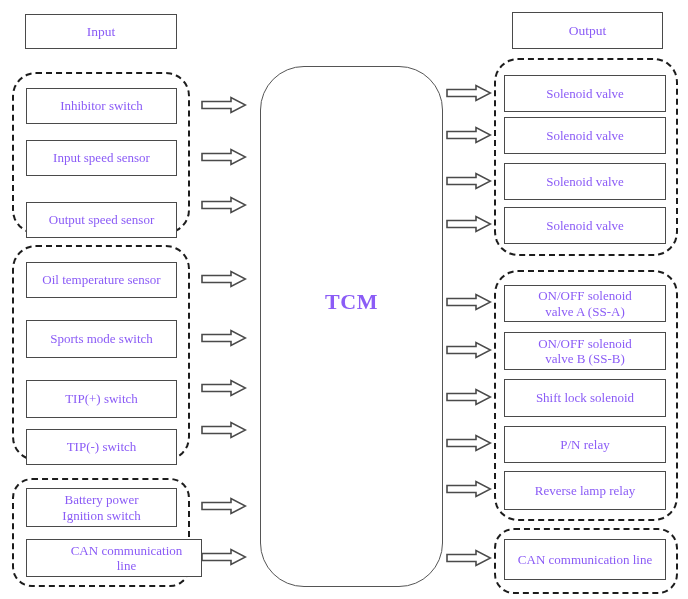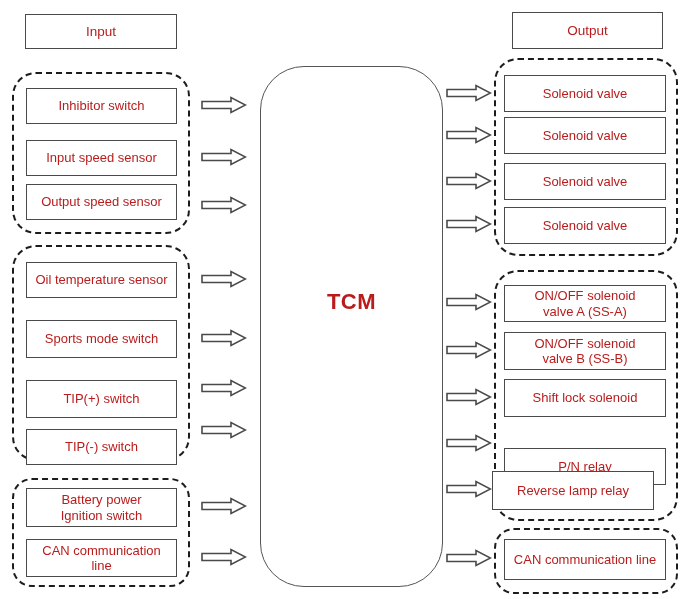--- a/index.html
+++ b/index.html
@@ -1,18 +1,18 @@
 <!DOCTYPE html>
 <html><head>
 <meta charset="utf-8">
 <style>
   html,body { margin:0; padding:0; background:#ffffff; }
   .canvas {
     position:relative; width:688px; height:599px; background:#ffffff;
-    font-family:Liberation Sans, sans-serif; color:#b91c1c;
+    font-family:Liberation Serif, serif; color:#8b5cf6;
     overflow:hidden;
   }
   .hdr {
     position:absolute; border:1.4px solid #4a4a4a; background:#fff;
     display:flex; align-items:center; justify-content:center;
     font-size:13.5px;
   }
   .box {
     position:absolute; border:1.4px solid #4a4a4a; background:#fff;
     display:flex; align-items:center; justify-content:center;
@@ -46,45 +46,45 @@
   <div class="tcm">
     <div class="tcm-label">TCM</div>
   </div>
 
   <div class="grp" style="left:12px; top:72px;  width:174px; height:158px;"></div>
   <div class="grp" style="left:12px; top:245px; width:174px; height:212px;"></div>
   <div class="grp small" style="left:12px; top:478px; width:174px; height:105px;"></div>
 
   <div class="box" style="left:26px; top:88px;  width:149px; height:34px;">Inhibitor switch</div>
   <div class="box" style="left:26px; top:140px; width:149px; height:34px;text-align:center;">Input speed sensor</div>
-  <div class="box" style="left:26px; top:184px; width:149px; height:34px;">Output speed sensor</div>
+  <div class="box" style="left:26px; top:202px; width:149px; height:34px;">Output speed sensor</div>
   <div class="box" style="left:26px; top:262px; width:149px; height:34px;">Oil temperature sensor</div>
   <div class="box" style="left:26px; top:320px; width:149px; height:36px;">Sports mode switch</div>
   <div class="box" style="left:26px; top:352px; width:149px; height:36px;margin-top:28px;">TIP(+) switch</div>
   <div class="box" style="left:26px; top:413px; width:149px; height:34px;margin-top:16px;">TIP(-) switch</div>
   <div class="box" style="left:26px; top:488px; width:149px; height:37px;">Battery power
 Ignition switch</div>
-  <div class="box" style="left:26px; top:539px; width:149px; height:36px;">CAN communication
+  <div class="box" style="left:26px; top:539px; width:149px; height:36px;padding-left:25px;">CAN communication
 line</div>
 
   <div class="grp" style="left:494px; top:58px;  width:180px; height:194px;"></div>
   <div class="grp" style="left:494px; top:270px; width:180px; height:247px;"></div>
   <div class="grp small" style="left:494px; top:528px; width:180px; height:62px;"></div>
 
   <div class="box" style="left:504px; top:75px;  width:160px; height:35px;">Solenoid valve</div>
   <div class="box" style="left:504px; top:117px; width:160px; height:35px;">Solenoid valve</div>
   <div class="box" style="left:504px; top:163px; width:160px; height:35px;">Solenoid valve</div>
   <div class="box" style="left:504px; top:207px; width:160px; height:35px;">Solenoid valve</div>
   <div class="box" style="left:504px; top:285px; width:160px; height:35px;">ON/OFF solenoid
 valve A (SS-A)</div>
   <div class="box" style="left:504px; top:332px; width:160px; height:36px;">ON/OFF solenoid
 valve B (SS-B)</div>
   <div class="box" style="left:504px; top:379px; width:160px; height:36px;">Shift lock solenoid</div>
-  <div class="box" style="left:504px; top:448px; width:160px; height:35px;">P/N relay</div>
-  <div class="box" style="left:492px; top:471px; width:160px; height:37px;">Reverse lamp relay</div>
+  <div class="box" style="left:504px; top:426px; width:160px; height:35px;">P/N relay</div>
+  <div class="box" style="left:504px; top:471px; width:160px; height:37px;">Reverse lamp relay</div>
   <div class="box" style="left:504px; top:539px; width:160px; height:39px;">CAN communication line</div>
 
   <span class="arrow" style="left:201px; top:96px;">
       <svg width="46" height="18" viewBox="0 0 46 18">
         <polygon points="1,5.5 30,5.5 30,1.5 44.5,9 30,16.5 30,12.5 1,12.5" fill="#fff" stroke="#4a4a4a" stroke-width="1.6"></polygon>
       </svg>
     </span>
   <span class="arrow" style="left:201px; top:148px;">
       <svg width="46" height="18" viewBox="0 0 46 18">
         <polygon points="1,5.5 30,5.5 30,1.5 44.5,9 30,16.5 30,12.5 1,12.5" fill="#fff" stroke="#4a4a4a" stroke-width="1.6"></polygon>

